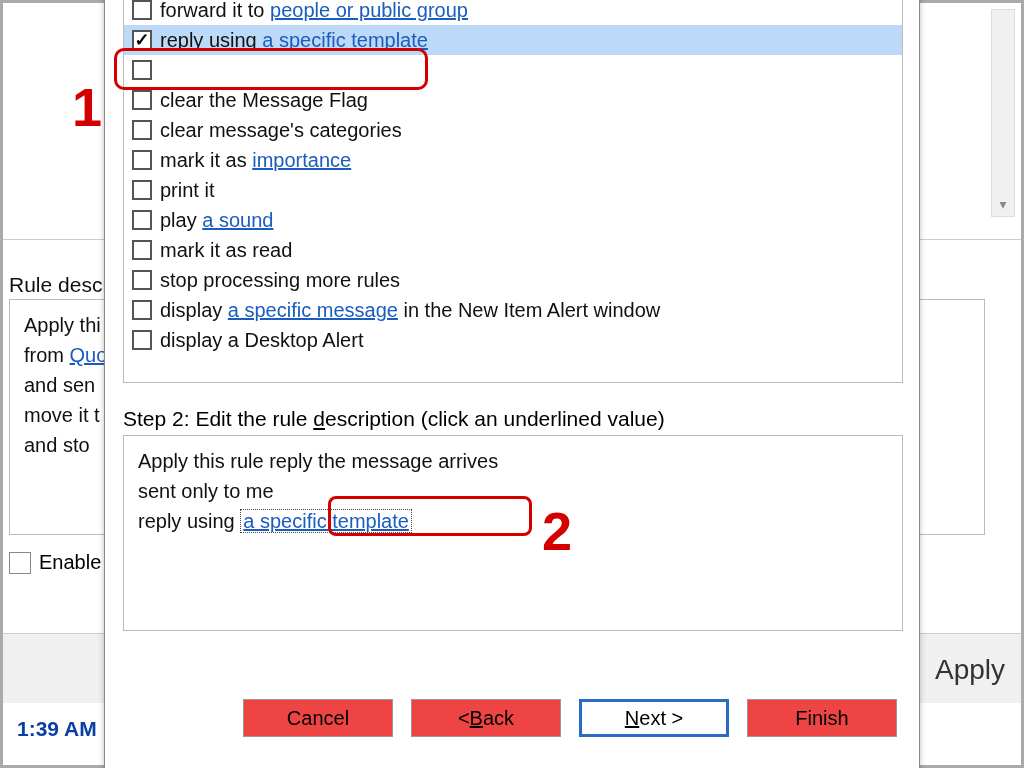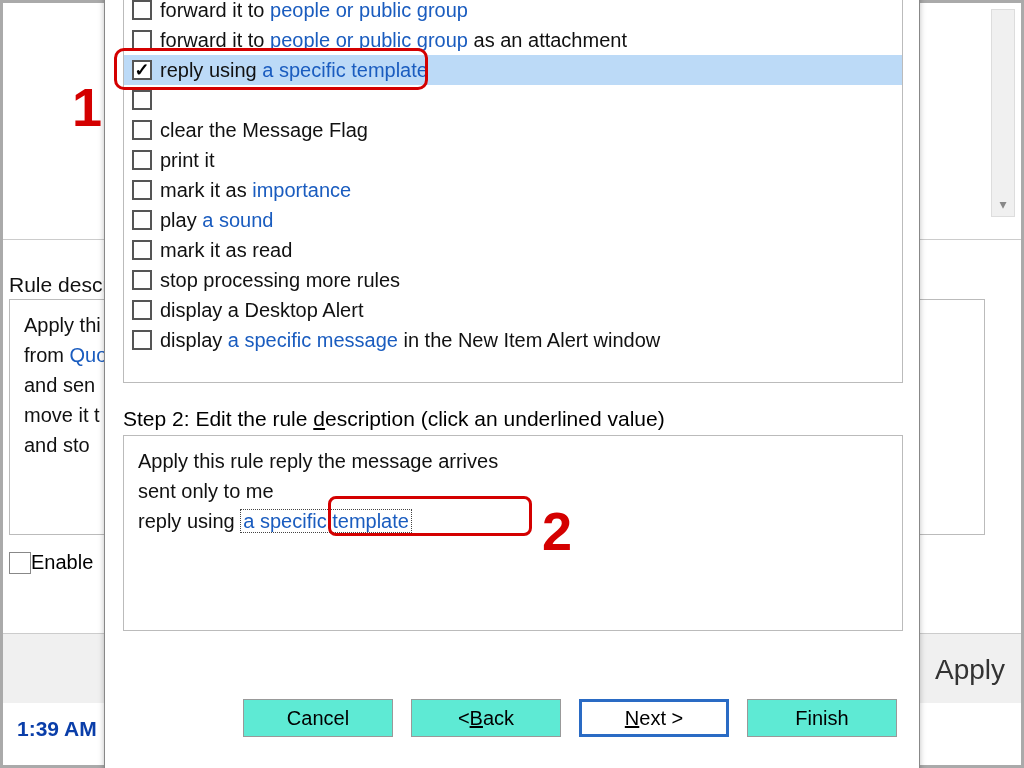--- a/index.html
+++ b/index.html
@@ -58,21 +58,21 @@
     border: 1px solid #bbb;
     background: #fff;
     padding: 10px 14px;
     line-height: 30px;
   }
   .bg-enable-row {
     position: absolute;
     left: 6px; top: 548px;
     display: flex;
     align-items: center;
-    gap: 0;
+    gap: 8px;
   }
   .bg-enable-row .chkbox {
     width: 22px; height: 22px;
     border: 1px solid #888;
   }
   .bg-bottom-bar {
     position: absolute;
     left: 0; right: 0; top: 630px; height: 70px;
     background: #f0f0f0;
     border-top: 1px solid #ccc;
@@ -87,21 +87,21 @@
     color: #333;
     font-size: 28px;
   }
   .bg-time {
     position: absolute;
     left: 14px; top: 714px;
     color: #0a3ea9;
     font-weight: 600;
     font-size: 21px;
   }
-  .link { color: #1a5cbf; cursor: pointer; }
+  .link { color: #1a5cbf; text-decoration: underline; cursor: pointer; }
   .txt { color: #111; }
 
   
   .dialog {
     position: absolute;
     left: 104px; top: -6px;
     width: 816px; height: 780px;
     background: #fff;
     border: 1px solid #888;
     box-shadow: 0 0 6px rgba(0,0,0,0.25);
@@ -163,21 +163,21 @@
     position: absolute;
     left: 0; right: 0; top: 704px;
     display: flex;
     justify-content: flex-end;
     gap: 18px;
     padding-right: 22px;
   }
   .btn {
     width: 150px; height: 38px;
     border: 1px solid #999;
-    background: #5eead4;
+    background: #ef4444;
     display: flex;
     align-items: center;
     justify-content: center;
     font-size: 20px;
     cursor: pointer;
   }
   .btn.default {
     border: 3px solid #2a6bc4;
     background: #fff;
   }
@@ -245,62 +245,62 @@
   <div class="bg-apply-btn">Apply</div>
   <div class="bg-time">1:39 AM</div>
 </div>
 
 <div class="dialog">
   <div class="actions-box" id="actions-box">
       <div class="action-row">
         <span class="chkbox"></span>
         <span><span class="action-text">forward it to </span><span class="link">people or public group</span></span>
       </div>
-      <div class="action-row">
-        <span class="chkbox"></span>
-        <span><span class="action-text">forward it to </span><span class="link">people or public group</span><span class="action-text"> as an attachment</span></span>
-      </div>
       <div class="action-row selected">
         <span class="chkbox checked"></span>
         <span><span class="action-text">reply using </span><span class="link">a specific template</span></span>
       </div>
       <div class="action-row">
         <span class="chkbox"></span>
       </div>
       <div class="action-row">
         <span class="chkbox"></span>
         <span><span class="action-text">clear the Message Flag</span></span>
       </div>
       <div class="action-row">
         <span class="chkbox"></span>
+        <span><span class="action-text">clear message's categories</span></span>
+      </div>
+      <div class="action-row">
+        <span class="chkbox"></span>
+        <span><span class="action-text">mark it as </span><span class="link">importance</span></span>
+      </div>
+      <div class="action-row">
+        <span class="chkbox"></span>
         <span><span class="action-text">print it</span></span>
       </div>
       <div class="action-row">
         <span class="chkbox"></span>
-        <span><span class="action-text">mark it as </span><span class="link">importance</span></span>
-      </div>
-      <div class="action-row">
-        <span class="chkbox"></span>
         <span><span class="action-text">play </span><span class="link">a sound</span></span>
       </div>
       <div class="action-row">
         <span class="chkbox"></span>
         <span><span class="action-text">mark it as read</span></span>
       </div>
       <div class="action-row">
         <span class="chkbox"></span>
         <span><span class="action-text">stop processing more rules</span></span>
       </div>
       <div class="action-row">
         <span class="chkbox"></span>
+        <span><span class="action-text">display </span><span class="link">a specific message</span><span class="action-text"> in the New Item Alert window</span></span>
+      </div>
+      <div class="action-row">
+        <span class="chkbox"></span>
         <span><span class="action-text">display a Desktop Alert</span></span>
-      </div>
-      <div class="action-row">
-        <span class="chkbox"></span>
-        <span><span class="action-text">display </span><span class="link">a specific message</span><span class="action-text"> in the New Item Alert window</span></span>
       </div>
     </div>
 
   <div class="step2-label">
     <span>Step 2: Edit the rule </span><span style="text-decoration:underline">d</span><span>escription (click an underlined value)</span>
   </div>
 
   <div class="desc-box">
     <div class="txt">Apply this rule reply the message arrives</div>
     <div class="txt">sent only to me</div>

